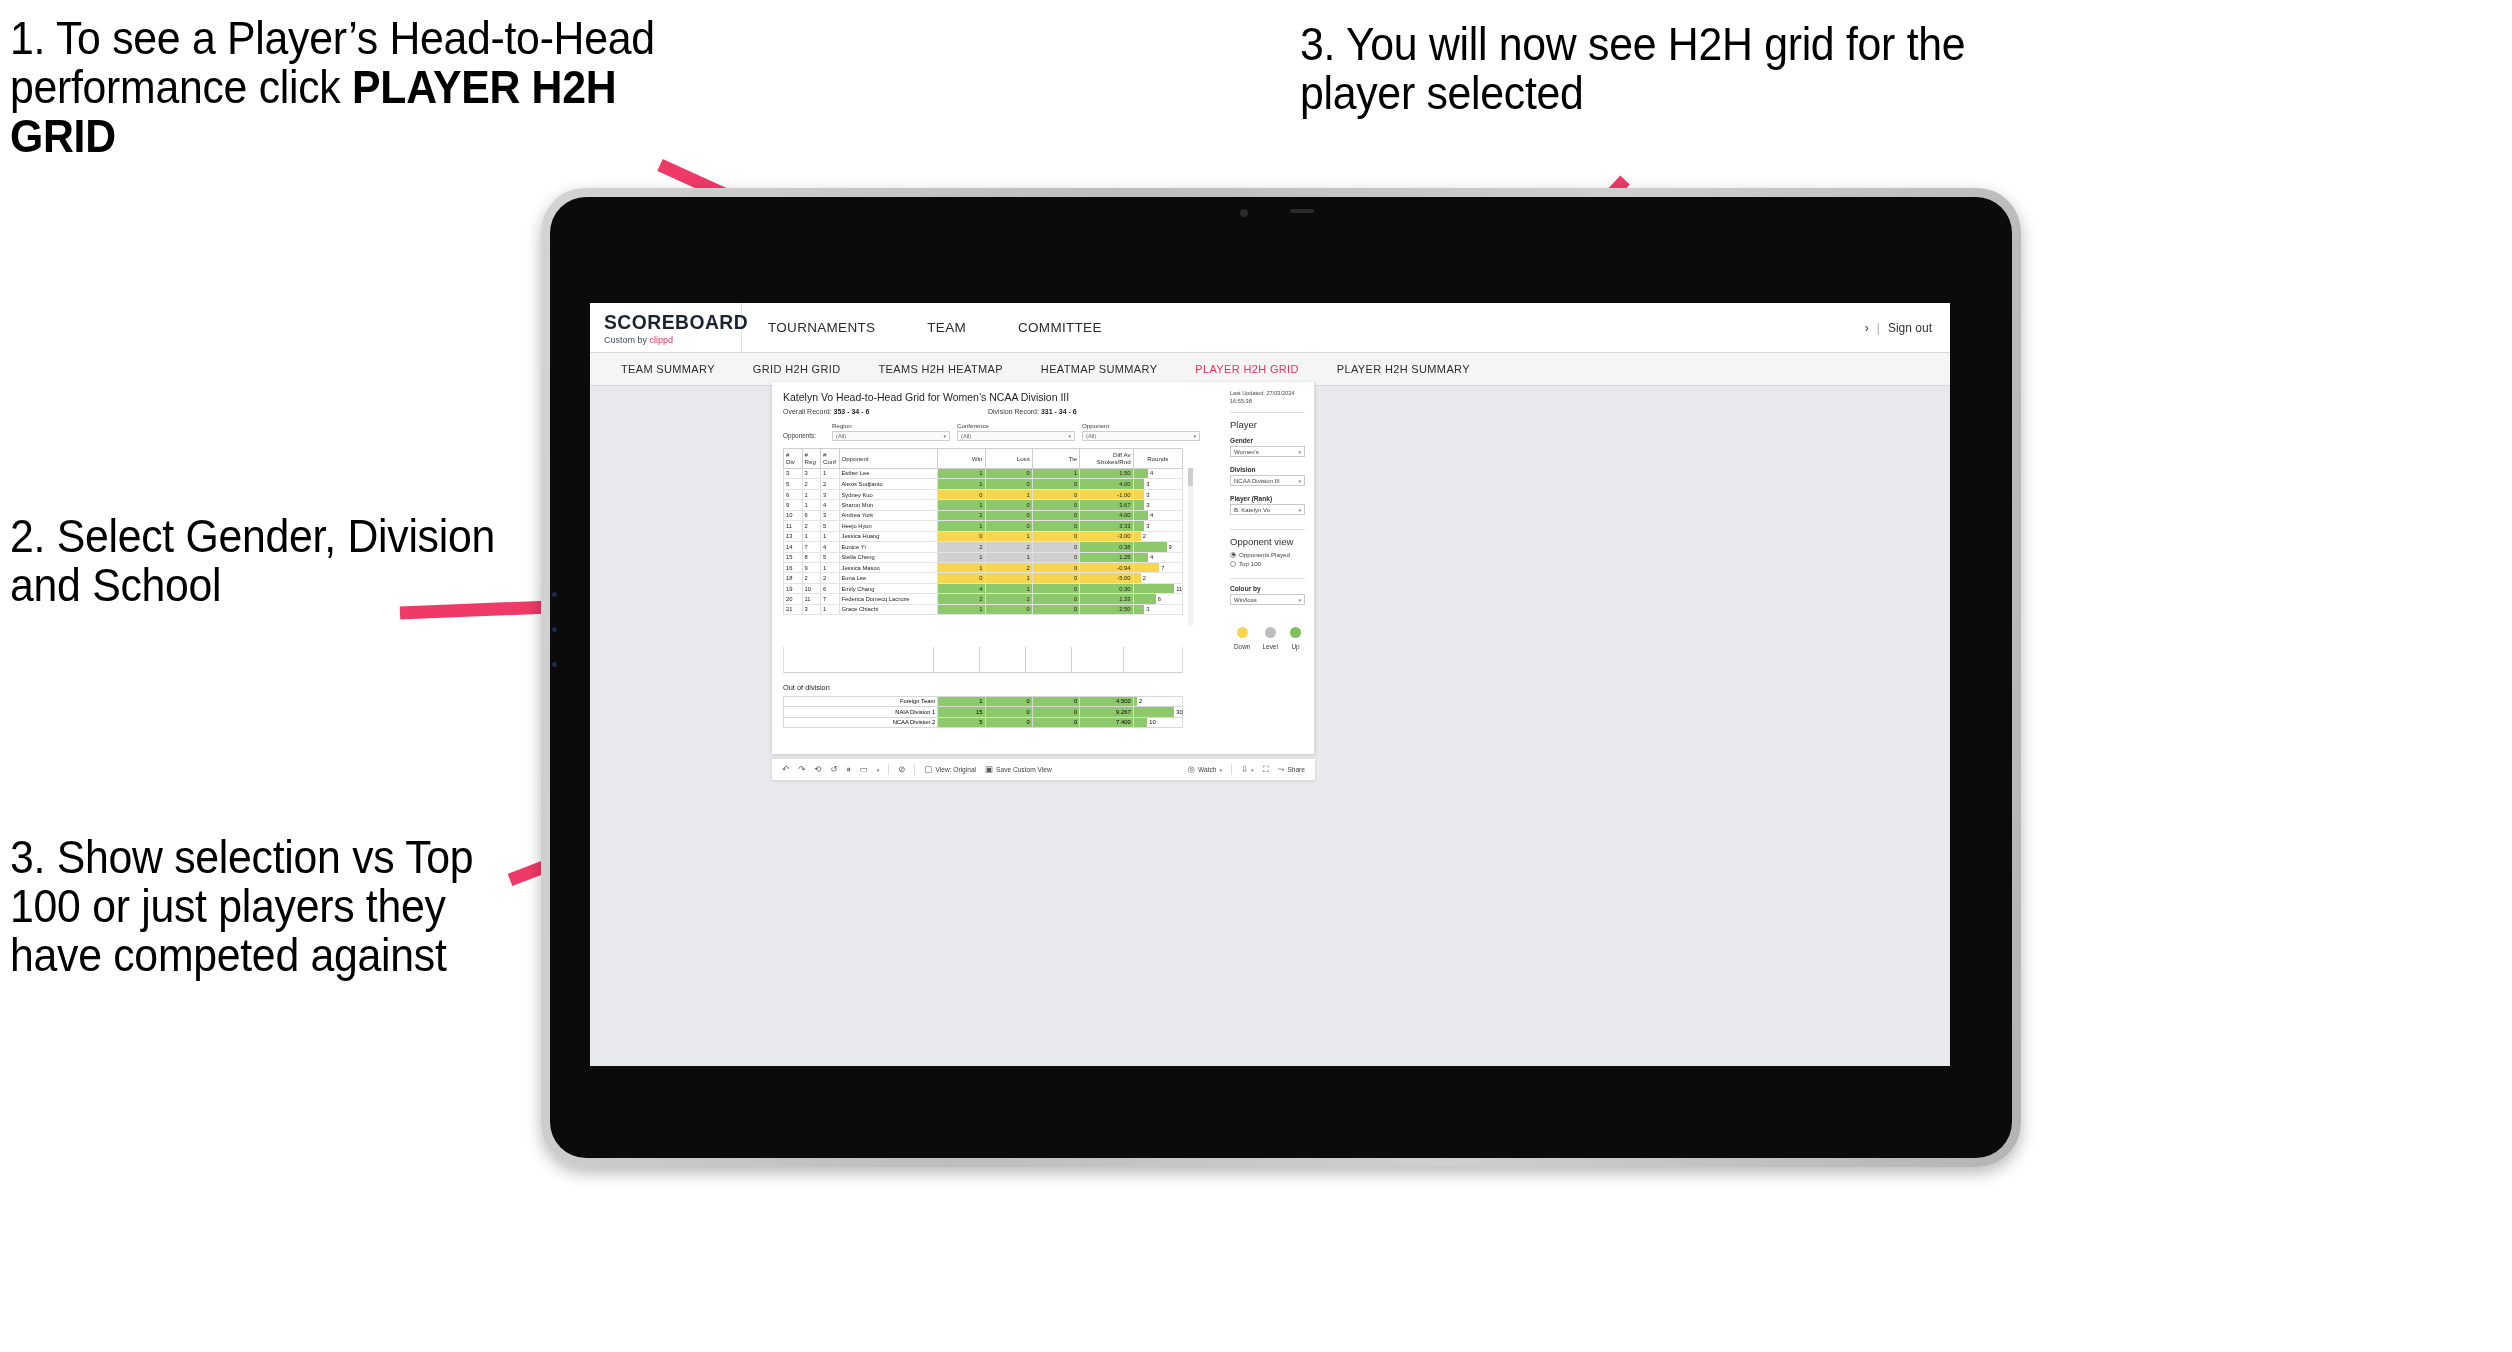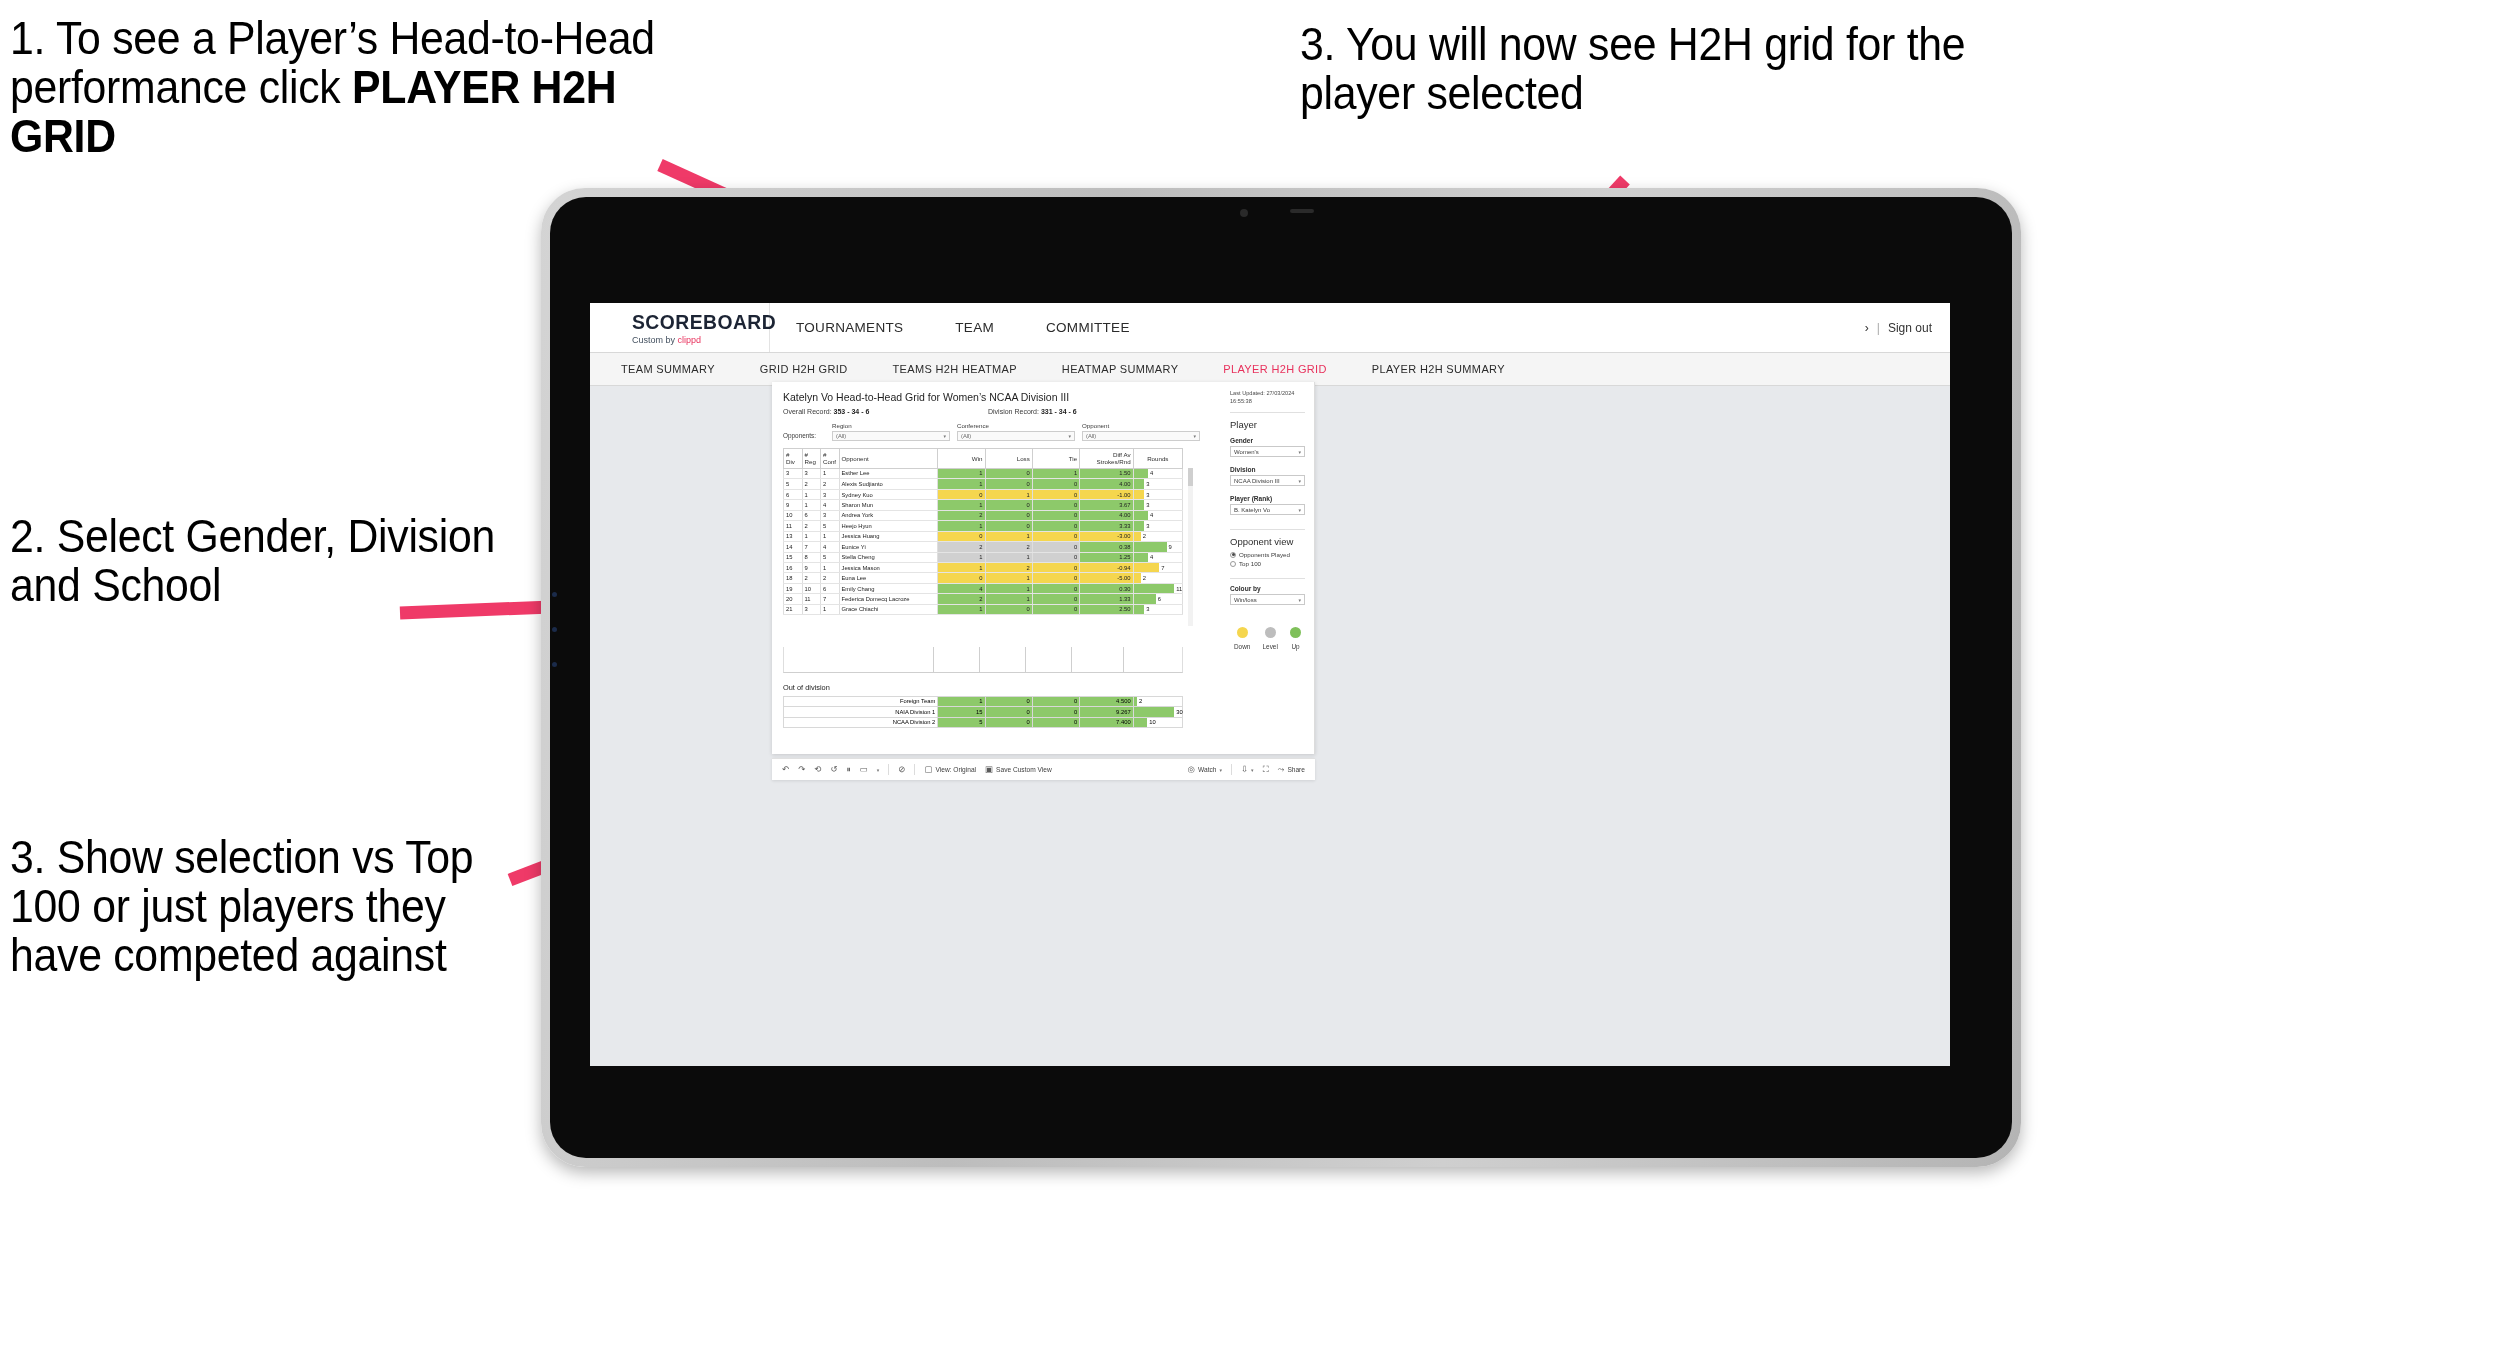--- a/index.html
+++ b/index.html
@@ -57,21 +57,20 @@
     width: 1360px; height: 763px;
     background: #e7e9ec;
     overflow: hidden;
   }
 
   
   #topbar {
     height: 50px; background:#fff;
     display:flex; align-items:stretch;
     border-bottom: 1px solid #d8d8d8;
-    padding-left: 28px;
   }
   #brand {
     width: 152px; display:flex; flex-direction:column; justify-content:center;
     padding-left: 14px; border-right: 1px solid #e3e3e3;
   }
   #brand .logo {
     font-family: "Liberation Sans", sans-serif;
     font-weight: 700; font-size: 21px; letter-spacing: 0.5px;
     color:#1c2434; line-height:1; transform: scaleX(0.92); transform-origin:left;
   }
@@ -81,21 +80,21 @@
     display:flex; align-items:center; padding: 0 26px;
     font-size: 13.5px; color:#2b2b2b; letter-spacing: 0.3px;
     position: relative;
   }
   #topnav-right { margin-left:auto; display:flex; align-items:center; padding-right:18px; gap:8px; font-size:12px; color:#333; }
   #topnav-right .sep { color:#aaa; }
 
   
   #subnav {
     height: 33px; background:#f5f5f5; border-bottom: 1px solid #d8d8d8;
-    display:flex; align-items:center; padding-left: 14px; gap: 11px;
+    display:flex; align-items:center; padding-left: 14px; gap: 4px;
   }
   .subnav-item {
     font-size: 11px; letter-spacing:0.35px; color:#2b2b2b;
     padding: 0 17px; white-space:nowrap;
   }
   .subnav-item.active { color:#e8315c; }
 
   
   #dash {
     position:absolute; left:182px; top:79px;

